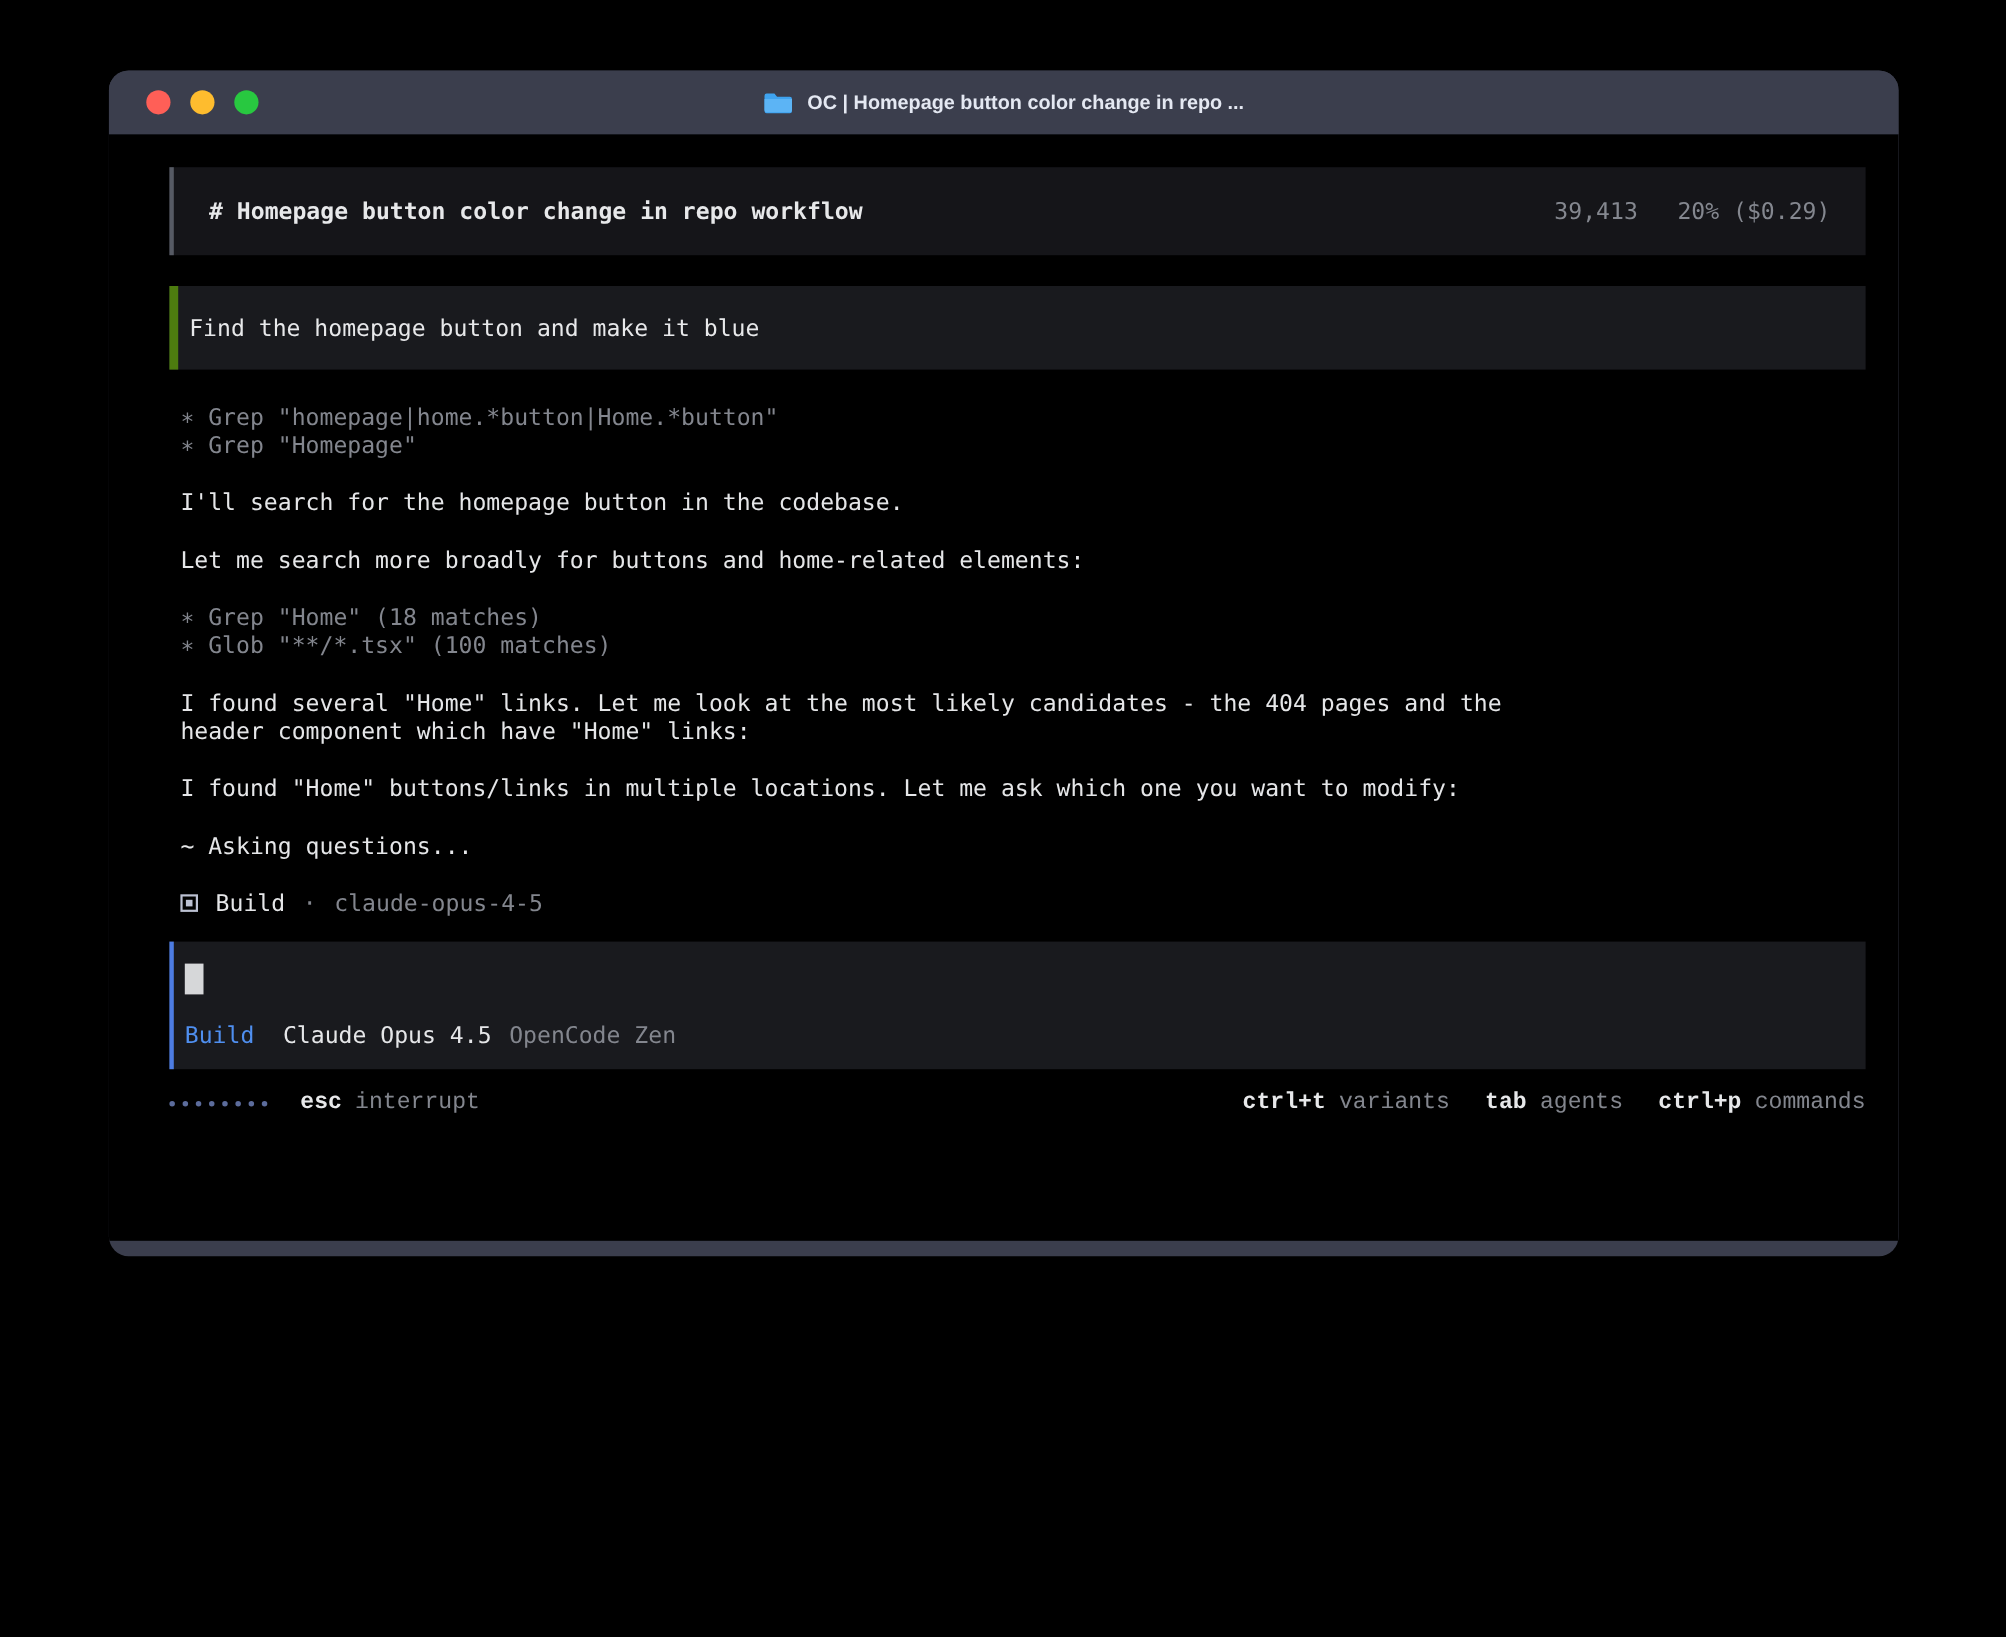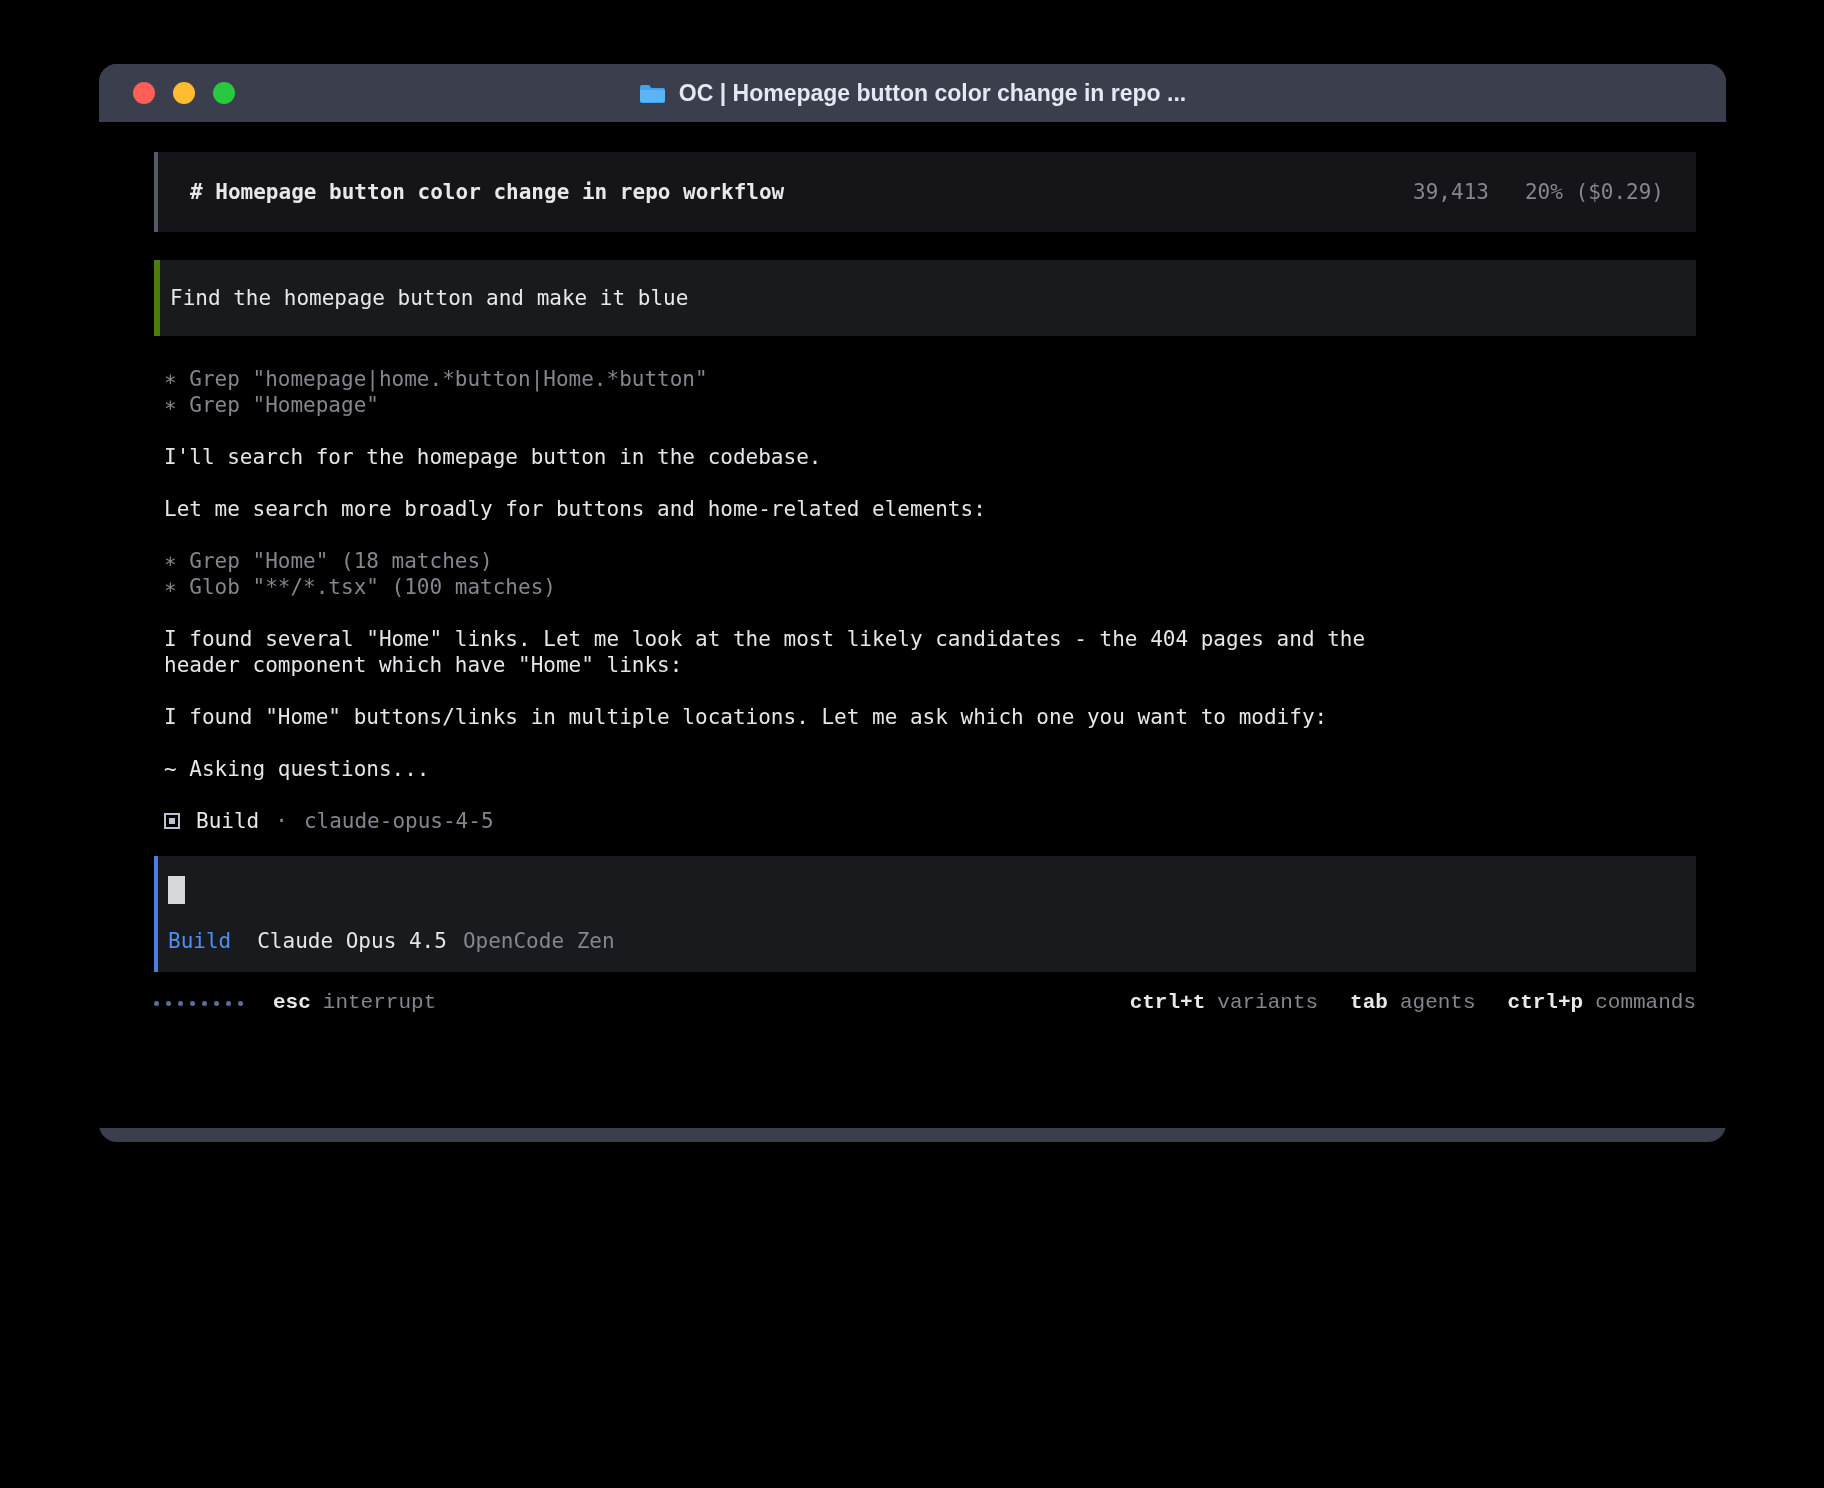--- a/index.html
+++ b/index.html
@@ -36,21 +36,21 @@
   .tl.red    { background: #ff5f57; }
   .tl.yellow { background: #febc2e; }
   .tl.green  { background: #28c840; }
   .titlebar-center {
     margin: 0 auto;
     display: flex;
     align-items: center;
     gap: 13px;
     font-family: "Liberation Sans", sans-serif;
     font-weight: bold;
-    font-size: 23px;
+    font-size: 18px;
     color: #e4e8f2;
   }
   .folder-icon { display: inline-flex; align-items: center; }
 
   
   .terminal {
     flex: 1 1 auto;
     background: #000000;
     margin-bottom: 14px;      
     overflow: hidden;
@@ -77,21 +77,21 @@
   }
   .header-title { font-weight: bold; color: #e7e8ea; }
   .header-right { display: flex; gap: 36px; color: #84878f; }
 
   
   .prompt-block {
     flex: 0 0 auto;
     margin-top: 28px;
     height: 76px;
     background: #191a1e;
-    border-left: 6px solid #4d7c0f;
+    border-left: 8px solid #4d7c0f;
     display: flex;
     align-items: center;
     padding-left: 10px;
     color: #e7e8ea;
   }
 
   
   .transcript {
     flex: 0 0 auto;
     margin-top: 30px;

